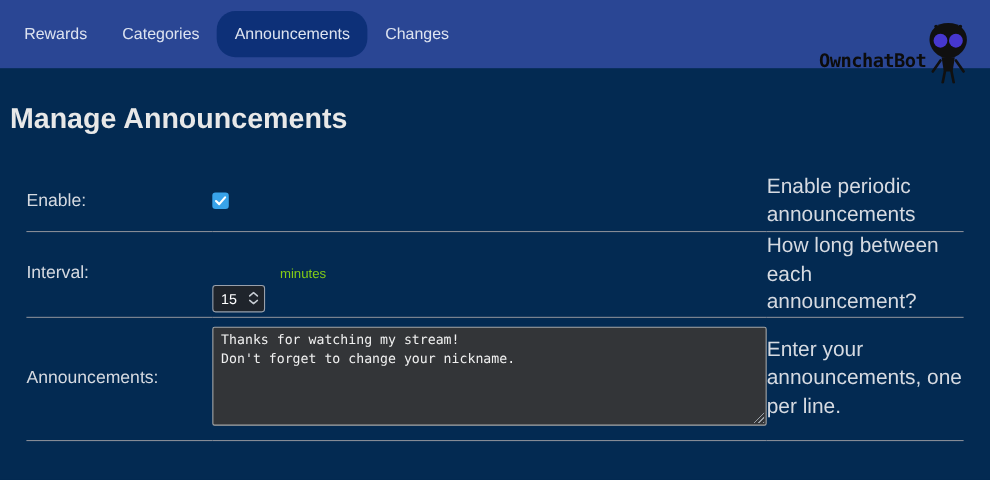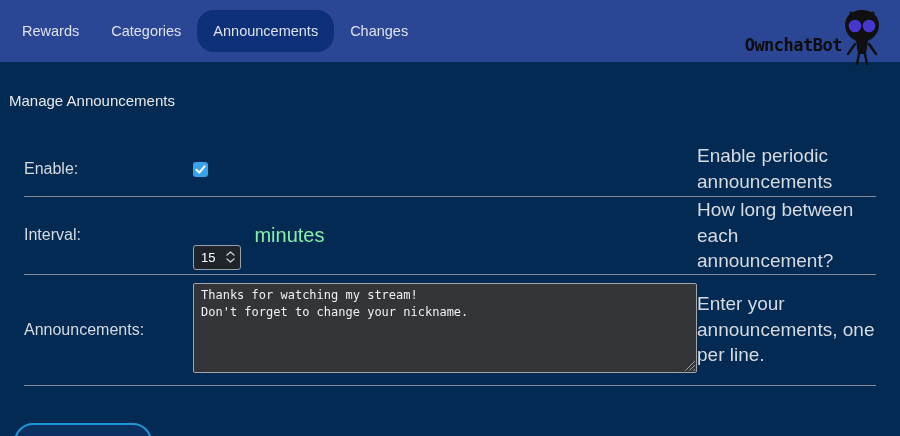--- a/index.html
+++ b/index.html
@@ -27,41 +27,41 @@
     padding: 14px 16px;
     border-radius: 17px;
     cursor: pointer;
     white-space: nowrap;
     text-decoration: none;
   }
   .nav-item.active { background: #0d3078; }
 
   .logo {
     position: absolute;
-    right: 16px; top: 5px;
+    right: 16px; top: 16px;
     height: 62px;
     display: flex;
     align-items: flex-end;
   }
   .logo-text {
     font-family: "DejaVu Sans Mono", monospace;
     font-weight: bold;
     font-size: 17px;
     letter-spacing: -0.5px;
     color: #0c0c0c;
     padding-bottom: 12px;
   }
   .robot-icon { margin-left: -2px; margin-bottom: 2px; }
 
   
   main { padding: 0 24px; }
   h2 {
     margin: 30px 0 0 -15px;
-    font-size: 15px;
-    font-weight: normal;
+    font-size: 26px;
+    font-weight: bold;
     color: #e8e8e8;
   }
 
   .form-table {
     display: table;
     width: 100%;
     margin-top: 32px;
     border-collapse: collapse;
   }
   .form-row { display: table-row; }
@@ -100,21 +100,21 @@
     cursor: text;
     margin-top: 44px;
   }
   .number-value { flex: 1; padding-left: 7px; color: #ffffff; font-size: 13px; }
   .spinner {
     display: flex; flex-direction: column;
     align-items: center; justify-content: center;
     gap: 2px; padding-right: 5px;
     cursor: pointer;
   }
-  .suffix { margin-left: 9px; color: #86efac; font-size: 20px; vertical-align: middle; margin-top: 12px; }
+  .suffix { margin-left: 9px; color: #84cc16; font-size: 12px; vertical-align: middle; margin-top: 12px; }
 
   
   .textarea-wrap { position: relative; display: inline-block; line-height: 0; }
   textarea {
     display: block;
     width: 504px; height: 90px;
     background: #333538;
     color: #f0f0f0;
     border: 1px solid #a6a6a6;
     border-radius: 2px;

